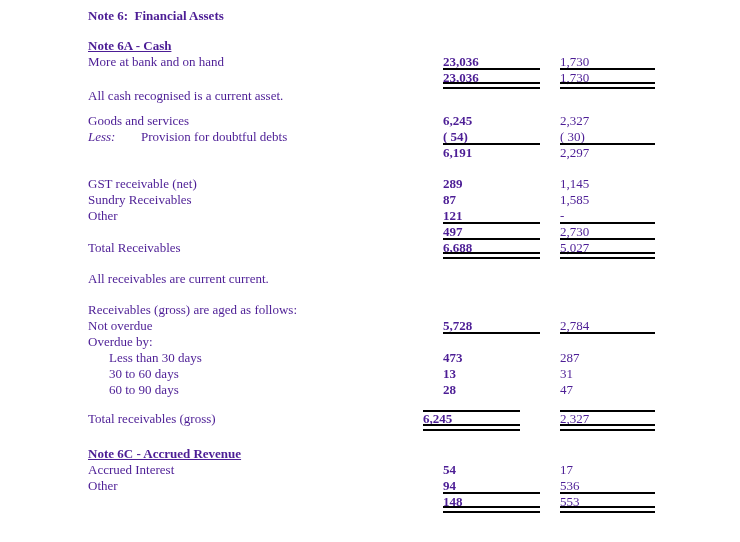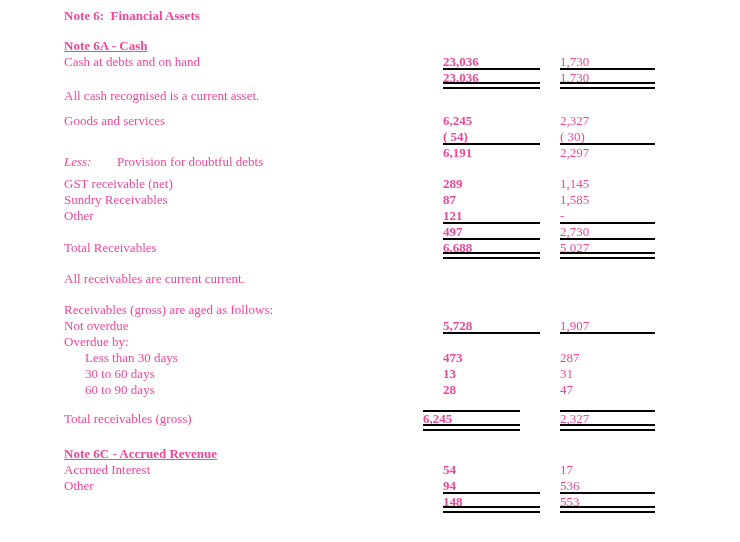--- a/index.html
+++ b/index.html
@@ -2,24 +2,24 @@
 <html><head>
 <meta charset="utf-8">
 <style>
   html, body { margin: 0; padding: 0; background: #ffffff; }
   .page {
     position: relative;
     width: 740px;
     height: 542px;
     box-sizing: border-box;
     background: #ffffff;
-    color: #ec4899;
+    color: #4c1d95;
     font-family: "Liberation Serif", "DejaVu Serif", serif;
     font-size: 13px;
-    padding: 8px 85px 0 64px;
+    padding: 8px 85px 0 88px;
     overflow: hidden;
   }
   .row {
     display: flex;
     align-items: flex-end;
     height: 16px;
     line-height: 16px;
   }
   .rule-topdunder { height: 18px; line-height: 18px; gap: 20px; }
   .lbl {
@@ -27,21 +27,20 @@
     white-space: pre-wrap;
     height: 100%;
   }
   .lbl.ind { padding-left: 21px; }
   .title .lbl { font-weight: bold; }
   .heading .lbl { text-decoration: underline; font-weight: bold; }
   .prefix {
     font-style: italic;
     display: inline-block;
     width: 53px;
-    margin-top: 25px;
   }
   .amt {
     width: 97px;
     box-sizing: border-box;
     padding-right: 7px;
     position: relative;
     height: 100%;
   }
   .amt.c2 { width: 95px; margin-left: 20px; }
   .amt.c1 { font-weight: bold; }
@@ -79,21 +78,21 @@
 
 <div class="page">
     <div class="row title">
       <div class="lbl">Note 6:  Financial Assets</div>
     </div>
     <div class="gap" style="height: 14px;"></div>
     <div class="row heading">
       <div class="lbl">Note 6A - Cash</div>
     </div>
     <div class="row item rule-under">
-      <div class="lbl">Cash at debts and on hand</div>
+      <div class="lbl">More at bank and on hand</div>
       <div class="amt c1 ru">23,036</div>
       <div class="amt c2 ru">1,730</div>
     </div>
     <div class="row item rule-dunder">
       <div class="lbl"></div>
       <div class="amt c1 rd">23,036</div>
       <div class="amt c2 rd">1,730</div>
     </div>
     <div class="gap" style="height: 2px;"></div>
     <div class="row item">
@@ -145,21 +144,21 @@
     <div class="row item">
       <div class="lbl">All receivables are current current.</div>
     </div>
     <div class="gap" style="height: 15px;"></div>
     <div class="row item">
       <div class="lbl">Receivables (gross) are aged as follows:</div>
     </div>
     <div class="row item rule-under">
       <div class="lbl">Not overdue</div>
       <div class="amt c1 ru">5,728</div>
-      <div class="amt c2 ru">1,907</div>
+      <div class="amt c2 ru">2,784</div>
     </div>
     <div class="row item">
       <div class="lbl">Overdue by:</div>
     </div>
     <div class="row item">
       <div class="lbl ind">Less than 30 days</div>
       <div class="amt c1">473</div>
       <div class="amt c2">287</div>
     </div>
     <div class="row item">

